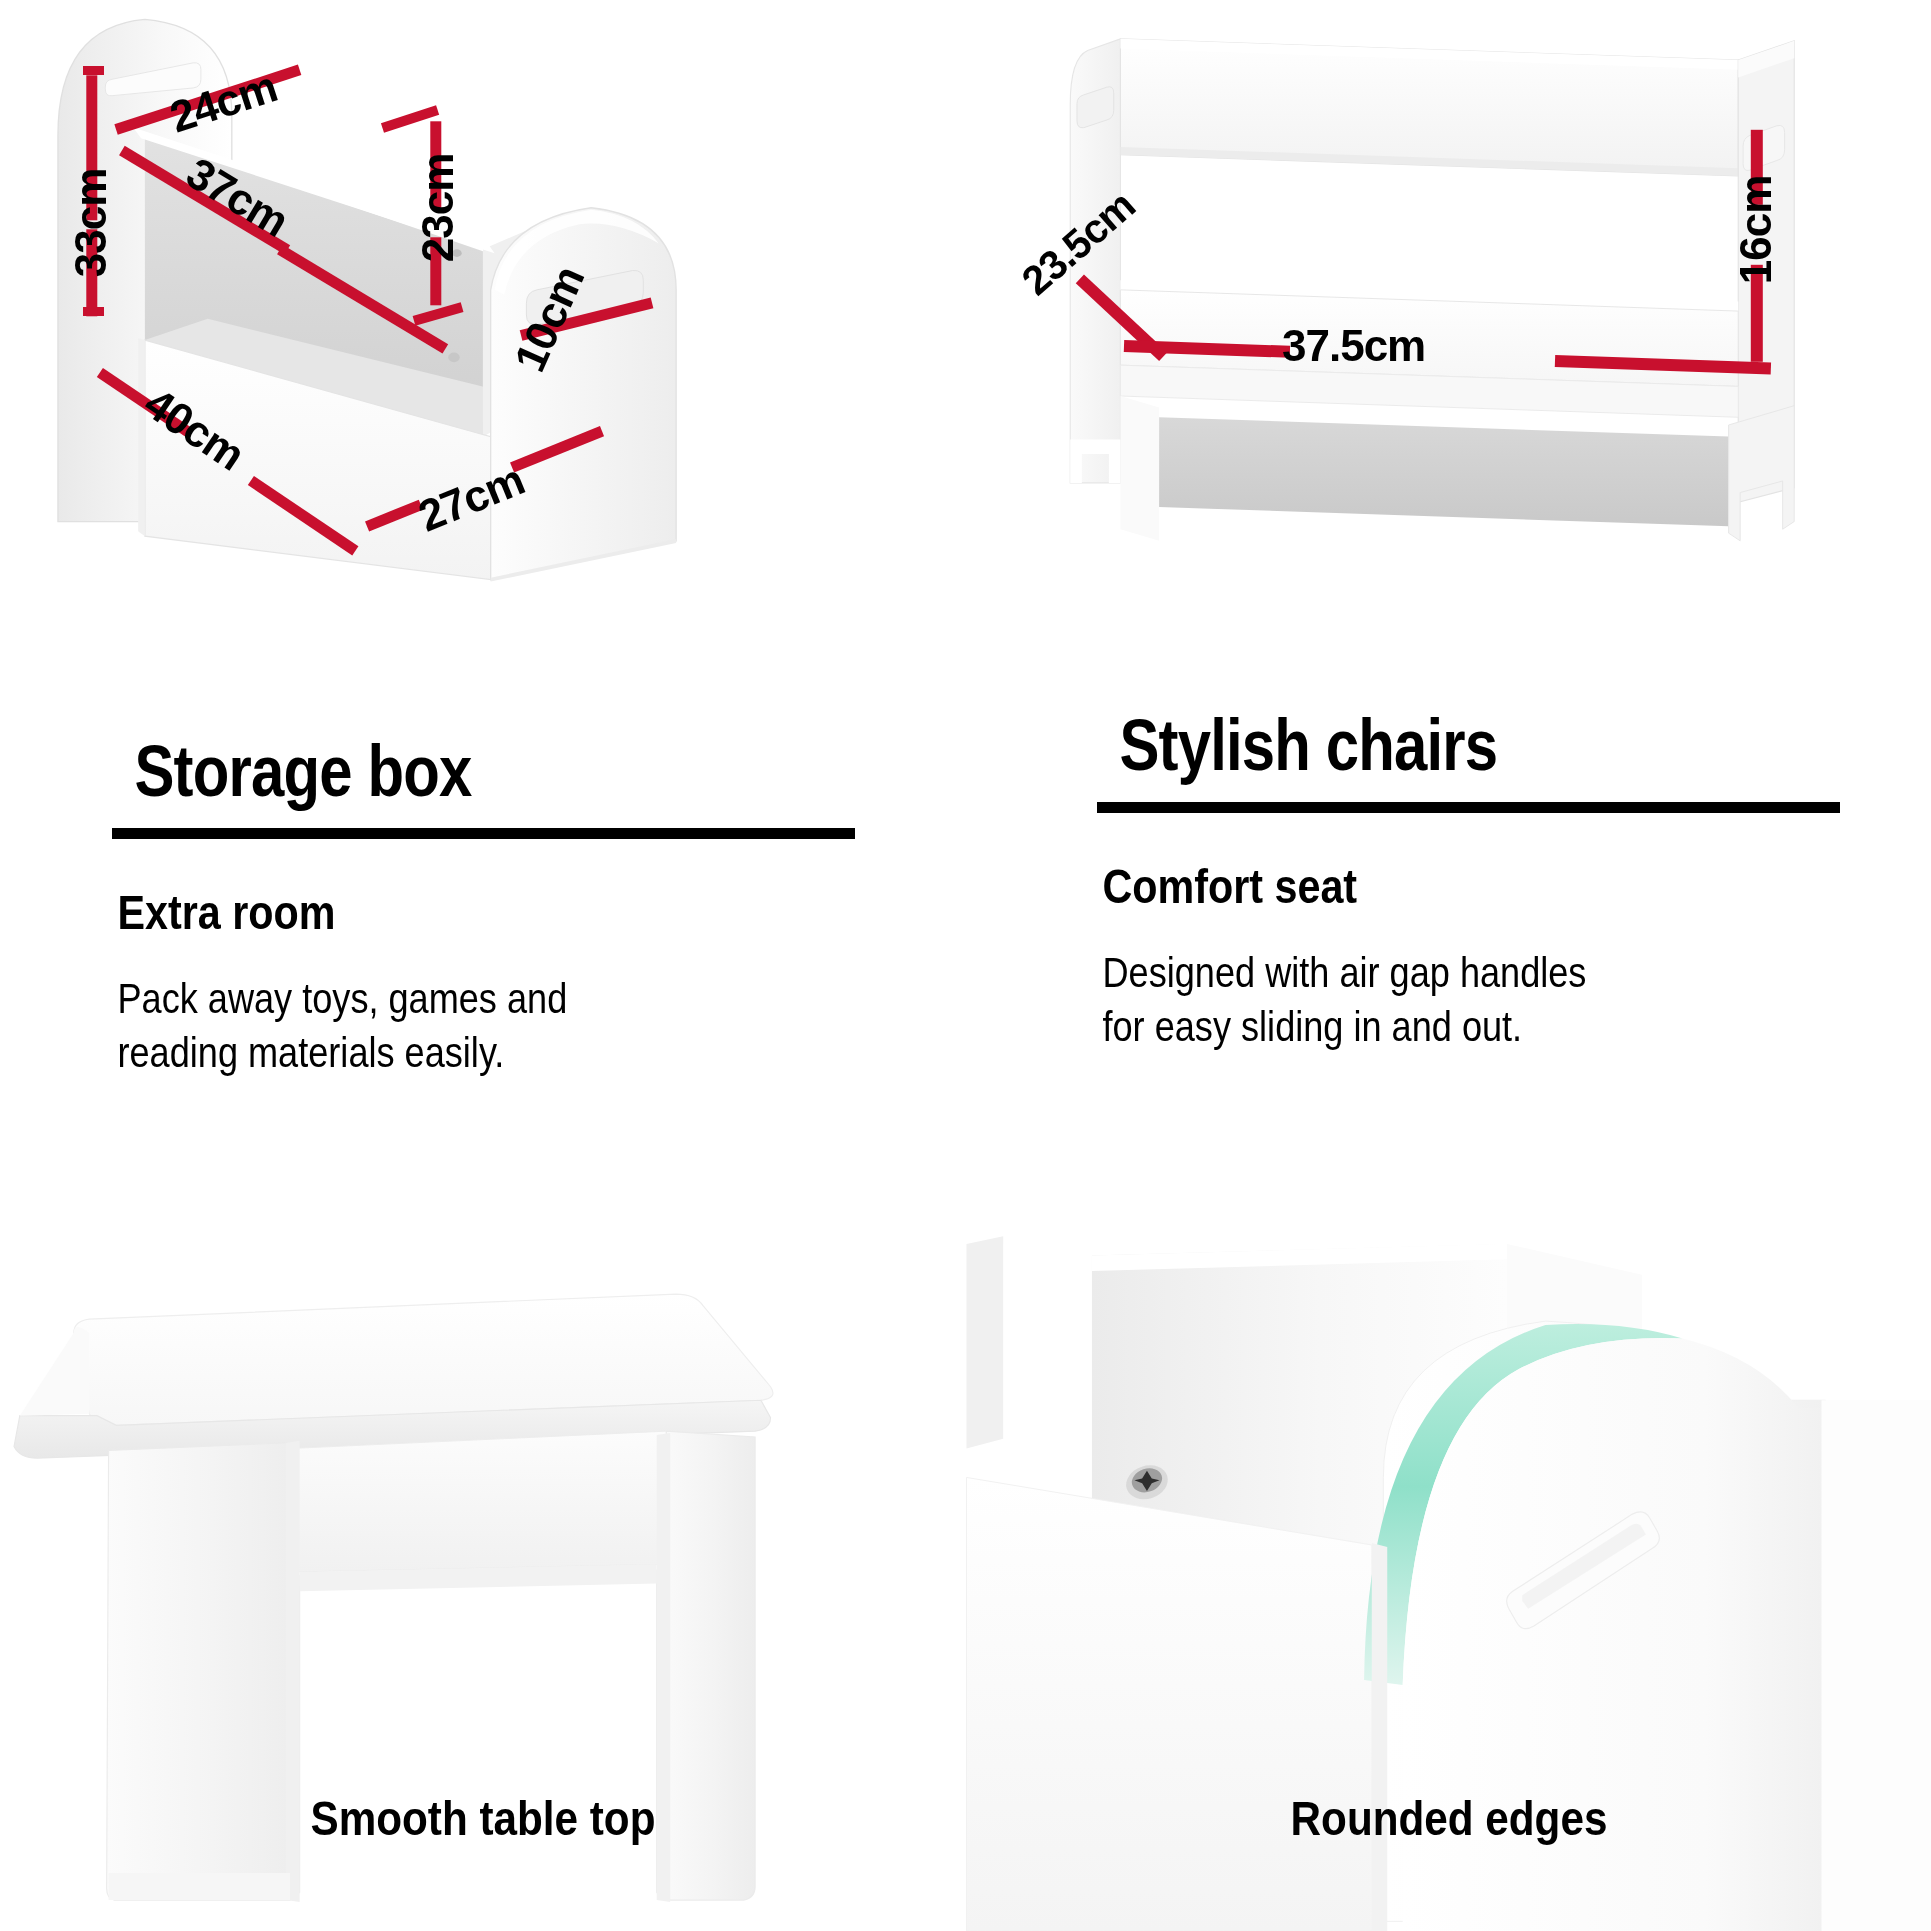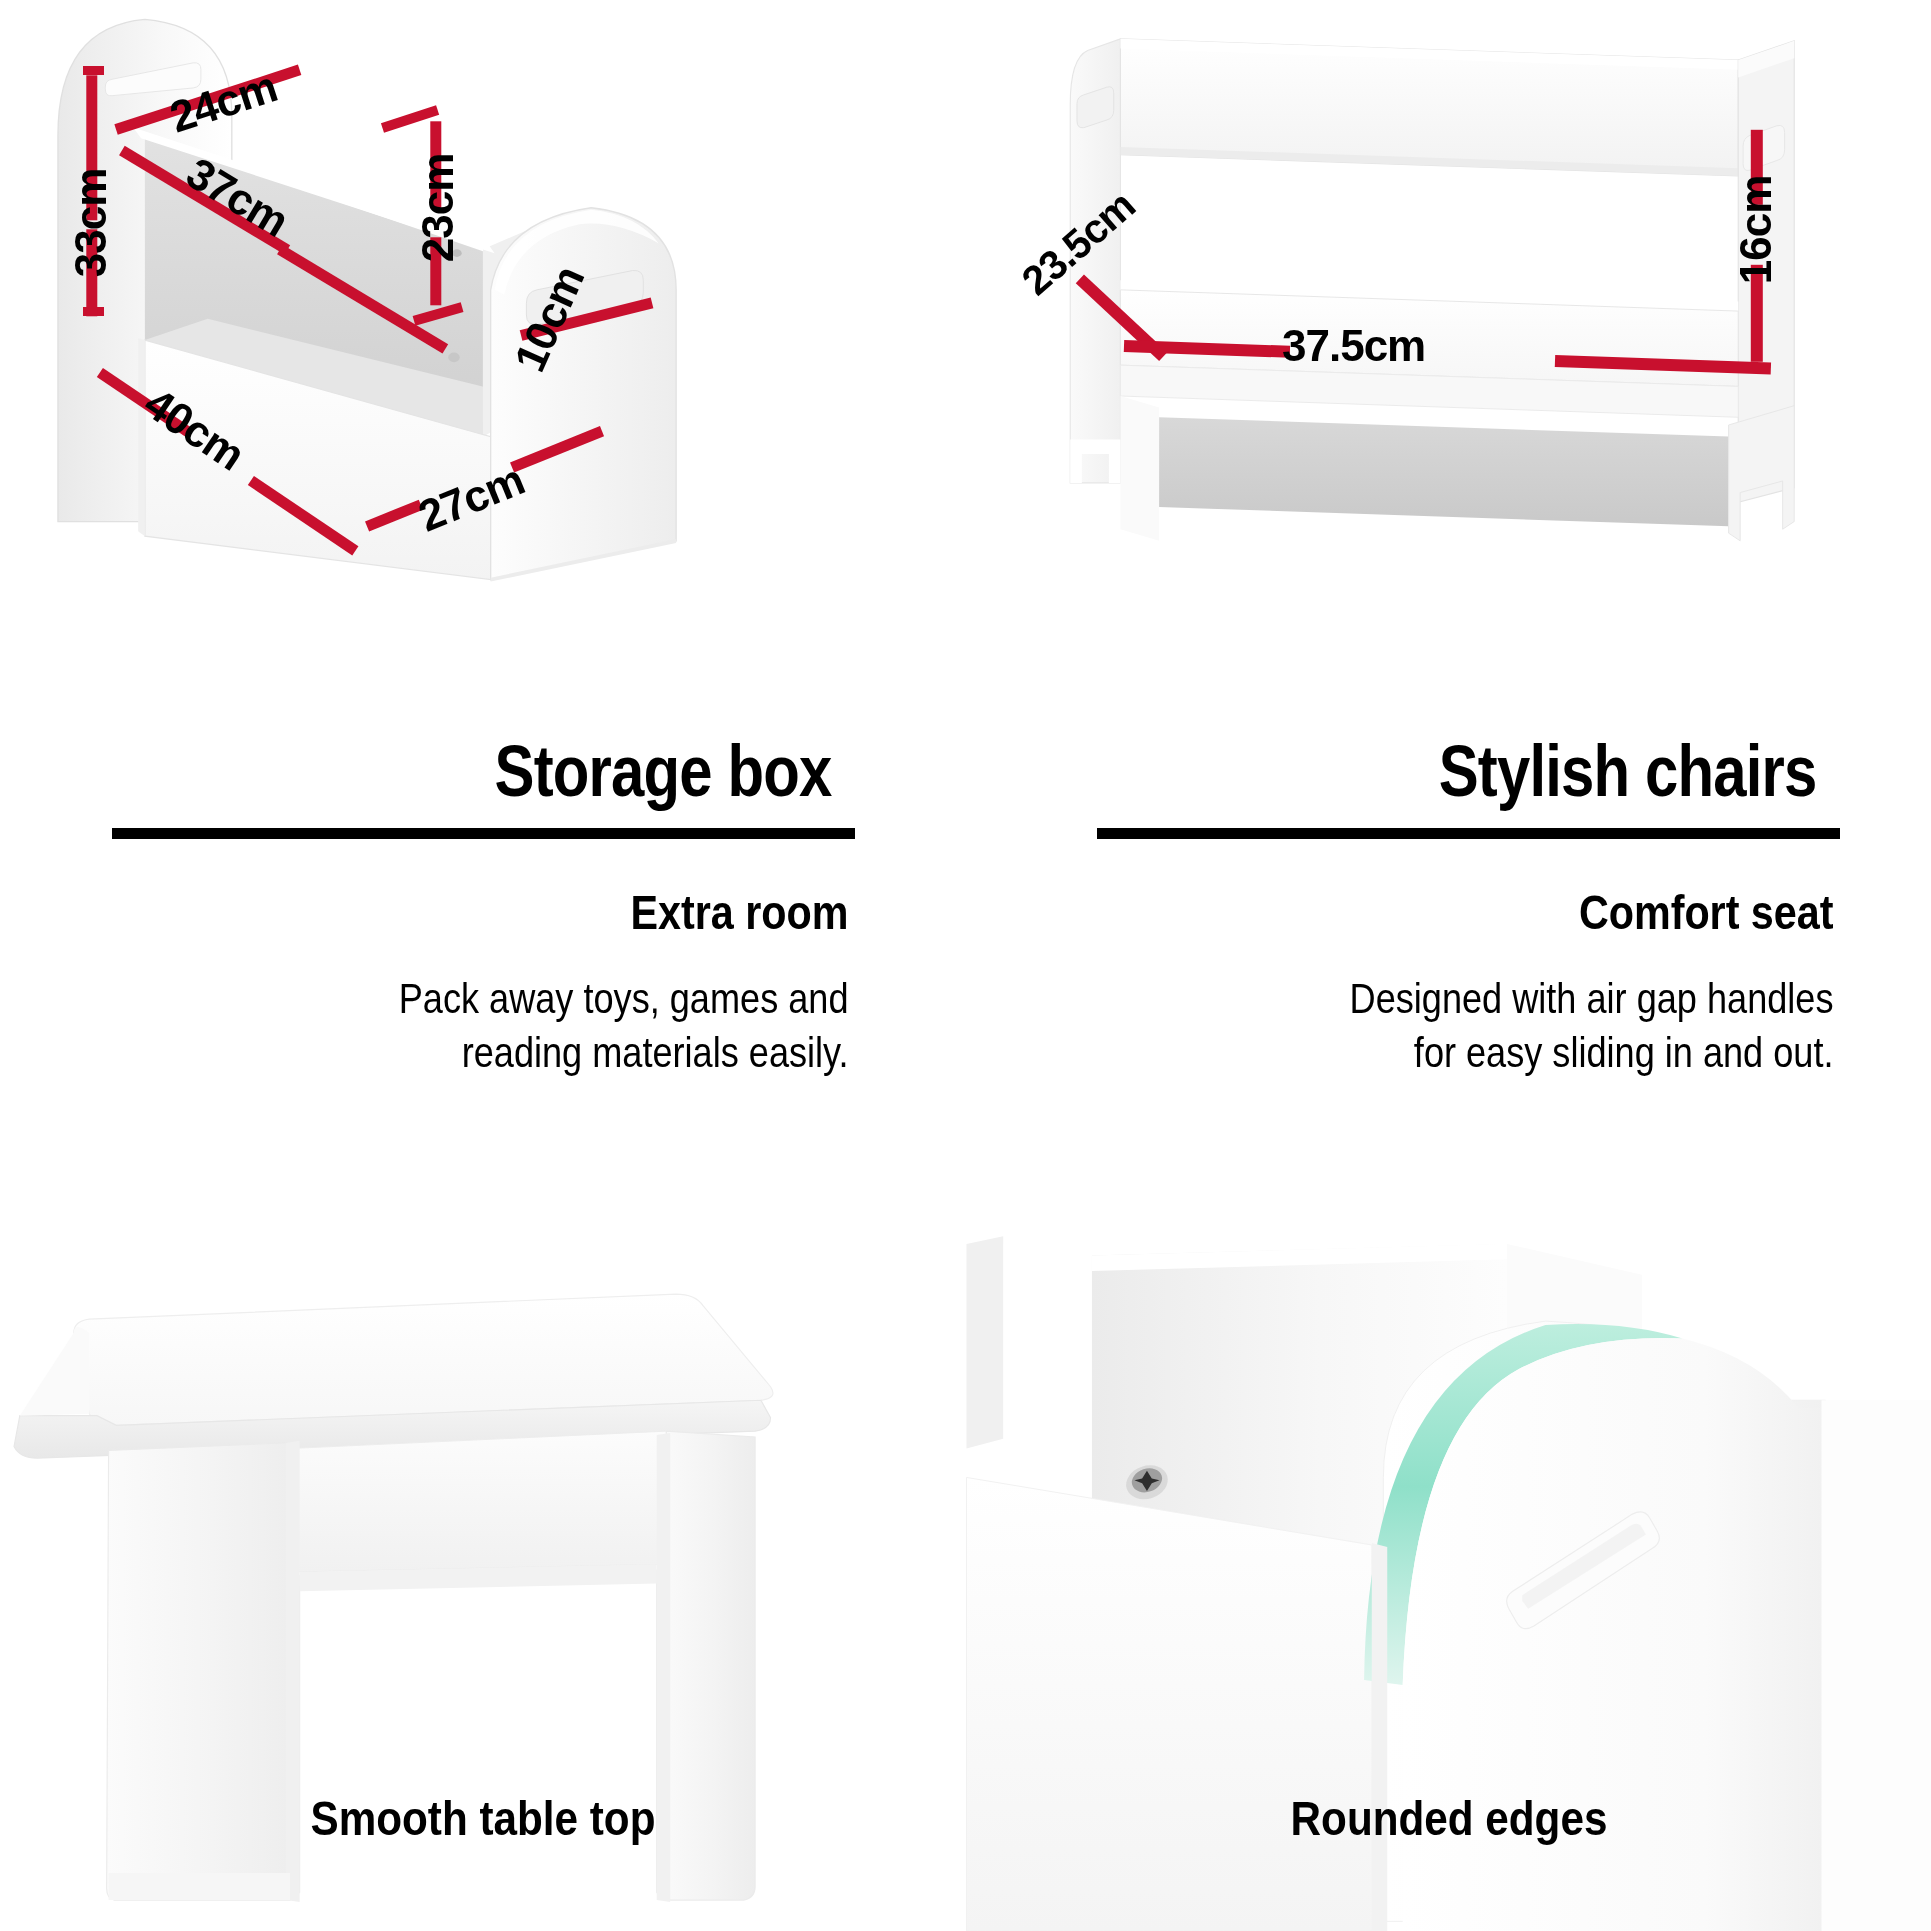--- a/index.html
+++ b/index.html
@@ -24,23 +24,23 @@
   }
 
   
   .panel { position: absolute; }
 
   #panel-storage   { left: 0px;    top: 0px;    width: 850px;  height: 599px; }
   #panel-chair     { left: 966px; top: 0px;    width: 946px;  height: 599px; }
   #panel-table     { left: 0px;    top: 1159px; width: 966px; height: 772px; }
   #panel-rounded   { left: 966px; top: 1159px; width: 966px; height: 772px; }
 
-  .text-col { position: absolute; text-align: right; }
+  .text-col { position: absolute; text-align: left; }
   #text-left  { left: 58px;   top: 734px;  width: 850px; }
-  #text-right { left: 1043px; top: 734px;  width: 850px; }
+  #text-right { left: 1043px; top: 708px;  width: 850px; }
 
   .col-title {
     font-size: 73px;
     font-weight: bold;
     letter-spacing: -1px;
     line-height: 1.0;
     margin: 0;
     transform: scaleX(0.82);
   }
   .rule {

